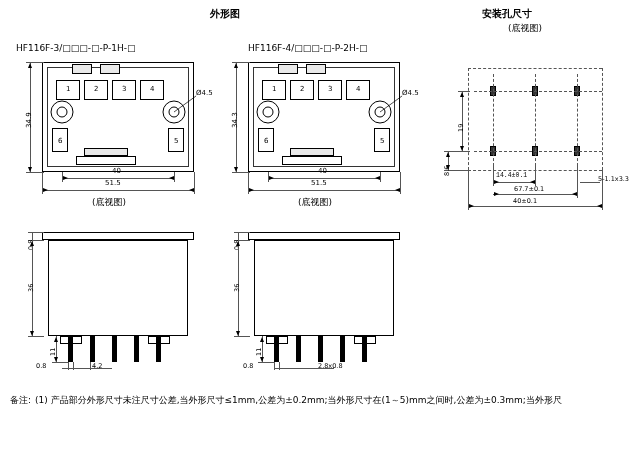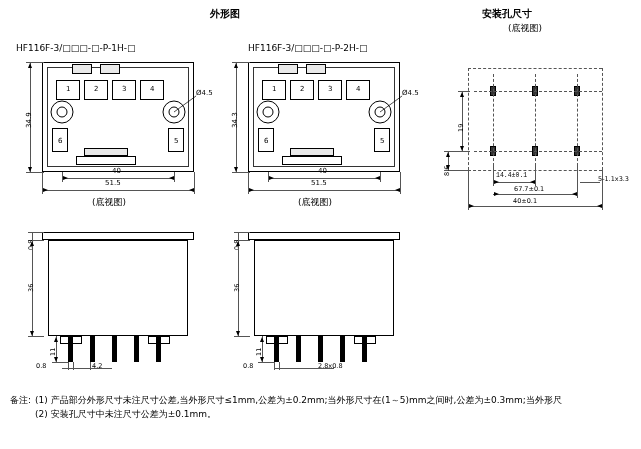--- a/index.html
+++ b/index.html
@@ -53,21 +53,21 @@
   svg { position: absolute; overflow: visible; }
 </style>
 </head>
 <body>
 
 <div class="abs t10 bold" style="left:210px; top:8px;">外形图</div>
 <div class="abs t10 bold" style="left:482px; top:8px;">安装孔尺寸</div>
 <div class="abs t9" style="left:508px; top:24px;">(底视图)</div>
 
 <div class="abs t9" style="left:16px; top:44px;">HF116F-3/□□□-□-P-1H-□</div>
-<div class="abs t9" style="left:248px; top:44px;">HF116F-3/□□□-□-P-2H-□</div>
+<div class="abs t9" style="left:248px; top:44px;">HF116F-4/□□□-□-P-2H-□</div>
 
 <div>
 
   <div class="box" style="left:42px; top:62px; width:152px; height:110px; border-width:1.2px;"></div>
 
   <div class="box-thin" style="left:47px; top:67px; width:142px; height:100px;"></div>
 
   <div class="box fillgray" style="left:72px; top:64px; width:20px; height:10px;"></div>
   <div class="box fillgray" style="left:100px; top:64px; width:20px; height:10px;"></div>
 
@@ -309,16 +309,15 @@
   <div class="abs t65" style="left:318px; top:363px;">2.8x0.8</div>
   <div class="vl-thin" style="left:274px; top:362px; height:8px;"></div>
   <div class="vl-thin" style="left:279px; top:362px; height:8px;"></div>
 </div>
 
 <div class="notes" style="left:10px; top:394px;">
   <div style="display:flex; align-items:flex-start;">
     <div class="note-line" style="margin-right:4px;text-align:right;">备注:</div>
     <div>
       <div class="note-line">(1)  产品部分外形尺寸未注尺寸公差,当外形尺寸≤1mm,公差为±0.2mm;当外形尺寸在(1～5)mm之间时,公差为±0.3mm;当外形尺</div>
-      <div class="note-line">(2)  安装孔尺寸中未注尺寸公差为±0.1mm。</div>
     </div>
   </div>
 </div>
 
 </body></html>

